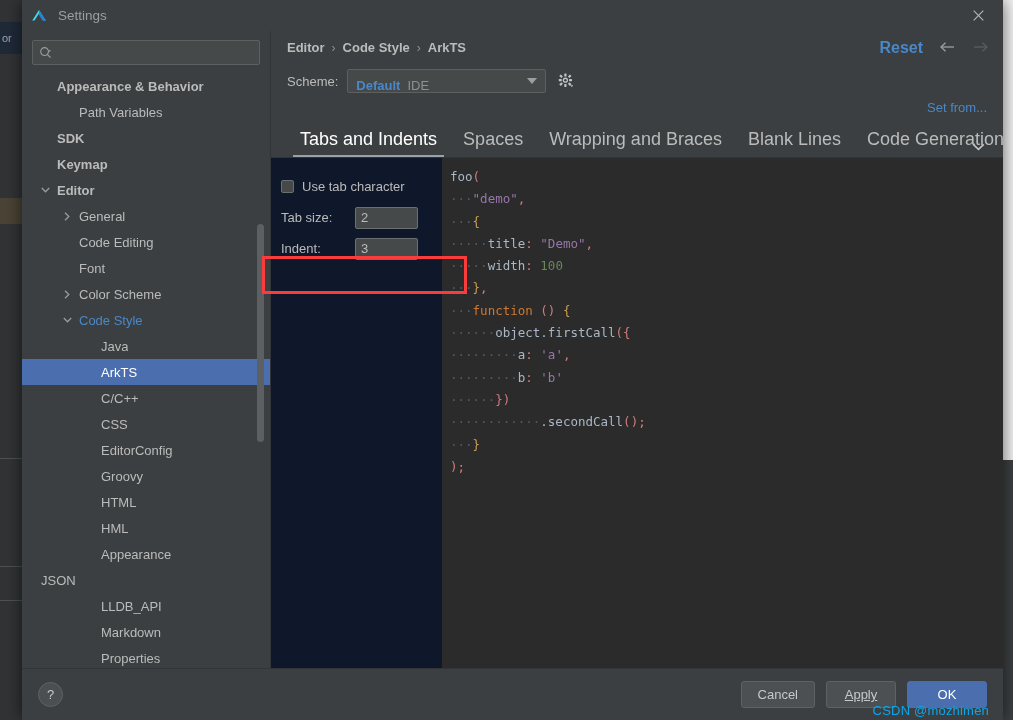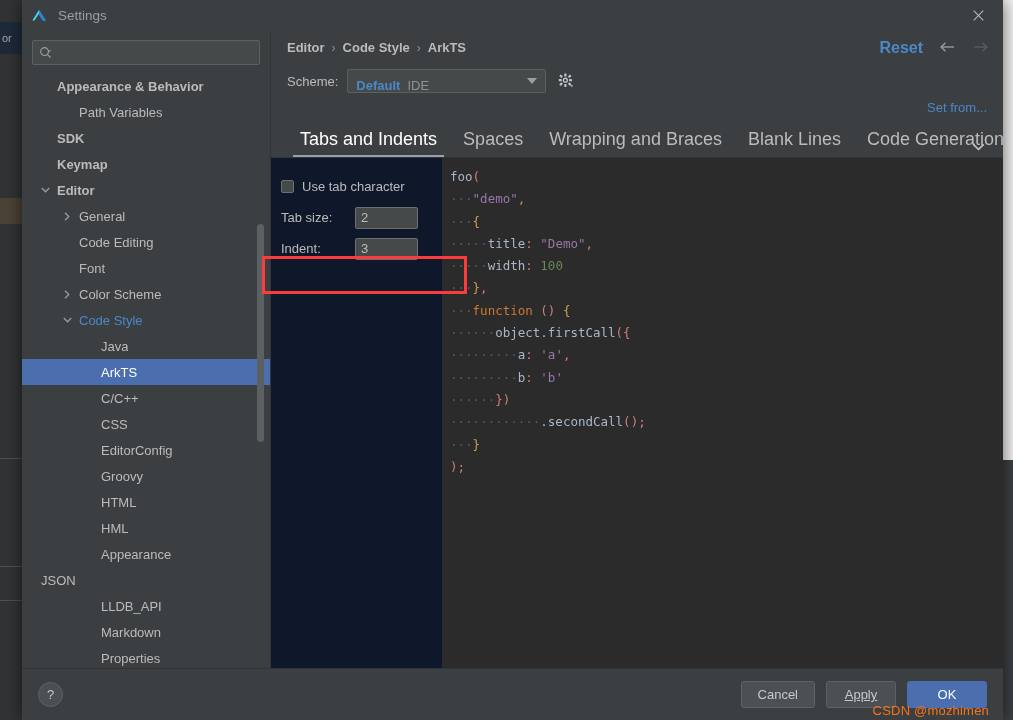--- a/index.html
+++ b/index.html
@@ -240,21 +240,21 @@
     height: 27px; min-width: 70px; padding: 0 16px; margin-left: 11px;
     background: #4c5052; border: 1px solid #5e6264; border-radius: 3px;
     color: #c6c9cb; font-size: 13px; font-family: "Liberation Sans", sans-serif;
     display: flex; align-items: center; justify-content: center; cursor: default;
   }
   .btn.primary { background: #4b6eaf; border-color: #4b6eaf; color: #ffffff; min-width: 80px; }
   .btn .mn { text-decoration: underline; }
 
   #watermark {
     position: absolute; right: 14px; bottom: 2px;
-    font-size: 13px; color: #f97316; letter-spacing: .2px;
+    font-size: 13px; color: #0ea5e9; letter-spacing: .2px;
     font-family: "Liberation Sans", sans-serif; pointer-events: none;
   }
 </style>
 </head>
 <body>
 
 <div id="bg-window">
   <div id="bg-left-strip"></div>
   <div id="bg-left-tab">or</div>
   <div id="bg-left-sel"></div>

